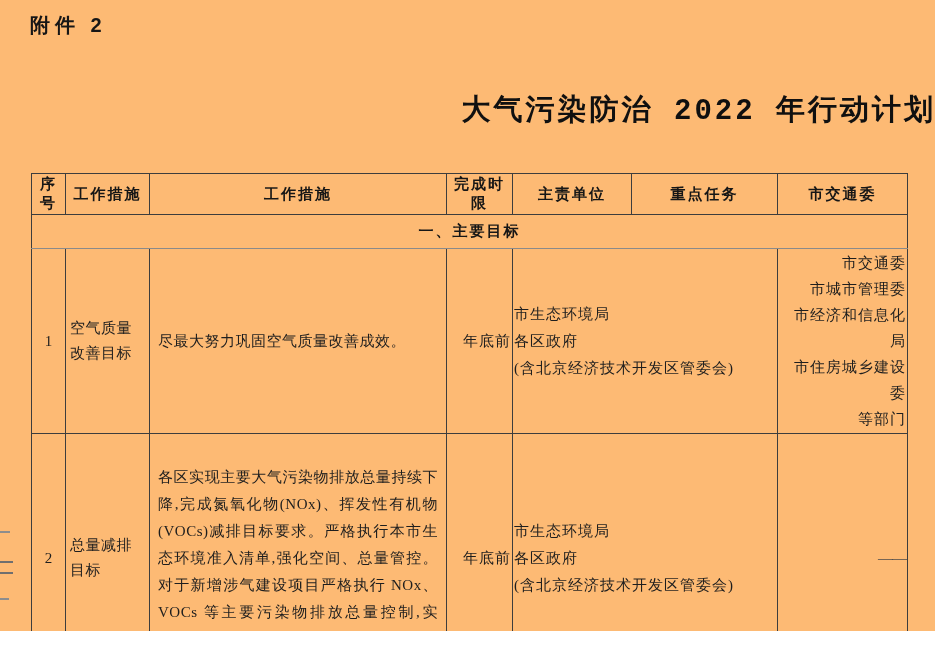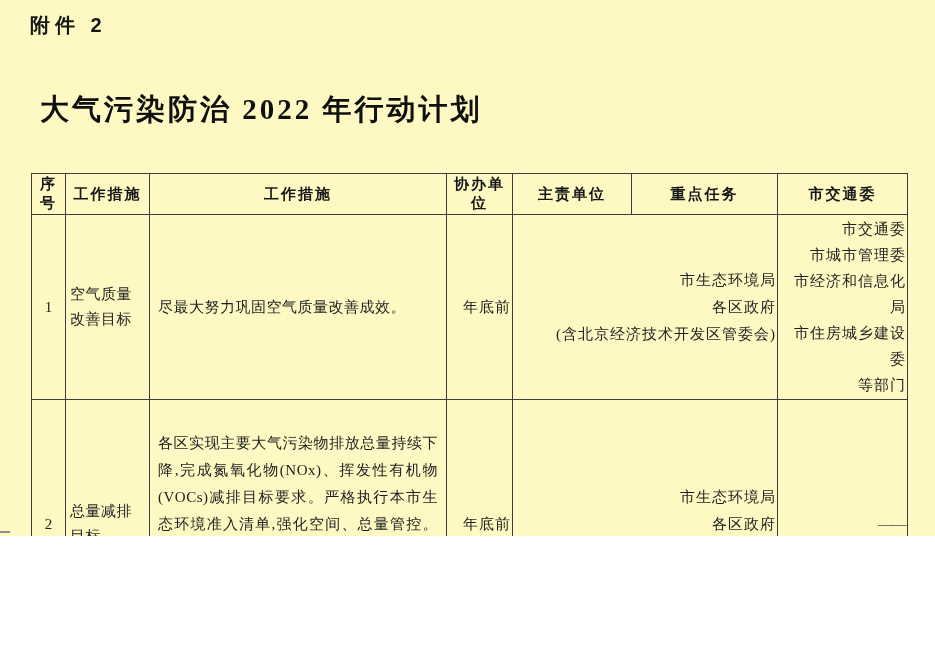--- a/index.html
+++ b/index.html
@@ -1,41 +1,41 @@
 <!DOCTYPE html>
 <html><head>
 <meta charset="utf-8">
 <style>
   html, body { margin: 0; padding: 0; background: #ffffff; }
   .page {
     position: relative;
     width: 935px;
-    height: 536px;
-    background: #fef9c3;
+    height: 631px;
+    background: #fdba74;
     overflow: hidden;
     font-family: "Liberation Serif", serif;
     color: #1e1e1e;
   }
   .attachment-label {
     position: absolute;
     left: 30px;
     top: 12px;
     font-family: "Liberation Sans", sans-serif;
     font-weight: bold;
     font-size: 20px;
     letter-spacing: 5px;
     color: #161616;
   }
   .doc-title {
     position: absolute;
     left: 40px;
     top: 90px;
     width: 896px;
-    text-align: left;
-    font-family: Liberation Serif, serif;
+    text-align: right;
+    font-family: Liberation Mono, monospace;
     font-weight: bold;
     font-size: 29px;
     letter-spacing: 3px;
     color: #101010;
   }
   table.plan-table {
     position: absolute;
     left: 31px;
     top: 173px;
     width: 876px;
@@ -78,21 +78,21 @@
     text-align: left;
   }
   td.cell-measures {
     padding: 14px 8px;
     text-align: justify;
     line-height: 27px;
     letter-spacing: 0.5px;
   }
   td.cell-deadline { text-align: right; letter-spacing: 1px; }
   td.cell-merged {
-    text-align: right;
+    text-align: left;
     line-height: 27px;
     white-space: pre-line;
     letter-spacing: 1px;
   }
   td.cell-assist {
     text-align: right;
     line-height: 26px;
     white-space: pre-line;
     letter-spacing: 1px;
   }
@@ -126,24 +126,27 @@
       <col style="width:66px">
       <col style="width:119px">
       <col style="width:146px">
       <col style="width:130px">
     </colgroup>
     <tbody>
       <tr class="row-header">
         <td class="th">序号</td>
         <td class="th">工作措施</td>
         <td class="th">工作措施</td>
-        <td class="th">协办单位</td>
+        <td class="th">完成时限</td>
         <td class="th">主责单位</td>
         <td class="th">重点任务</td>
         <td class="th">市交通委</td>
+      </tr>
+      <tr class="row-section">
+        <td class="section-cell" colspan="7">一、主要目标</td>
       </tr>
       <tr class="row-item-1">
         <td class="cell-index">1</td>
         <td class="cell-task">空气质量改善目标</td>
         <td class="cell-measures">尽最大努力巩固空气质量改善成效。</td>
         <td class="cell-deadline">年底前</td>
         <td class="cell-merged" colspan="2">市生态环境局
 各区政府
 (含北京经济技术开发区管委会)</td>
         <td class="cell-assist">市交通委

